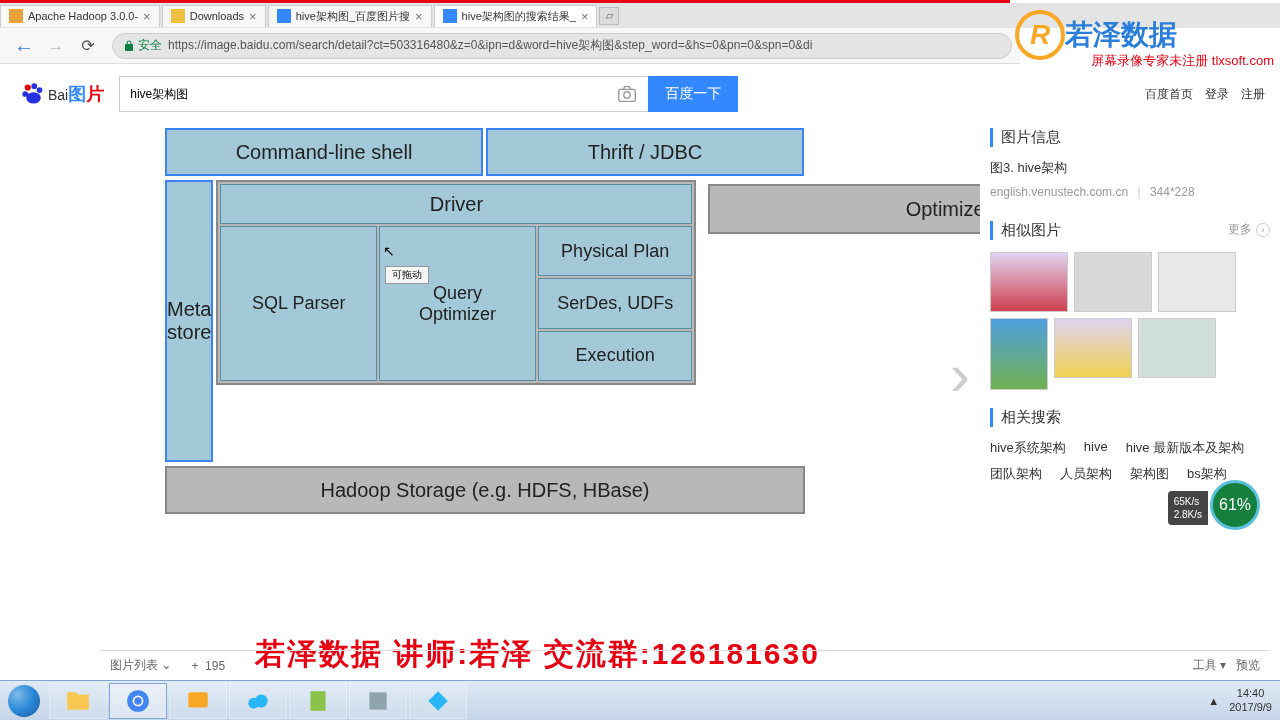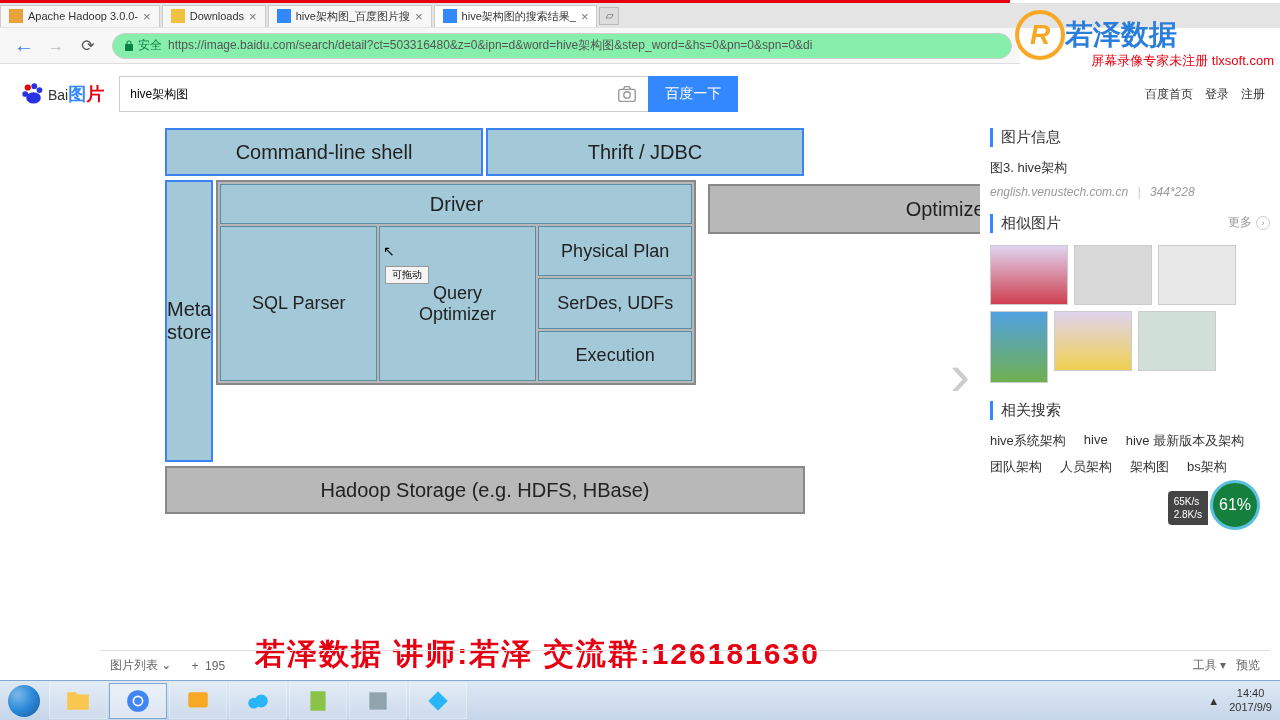--- a/index.html
+++ b/index.html
@@ -14,21 +14,21 @@
 .tab.active { background: #fff; }
 .tab-icon { width: 14px; height: 14px; margin-right: 5px; flex-shrink: 0; }
 .tab-title { white-space: nowrap; overflow: hidden; text-overflow: ellipsis; flex: 1; color: #333; }
 .tab-close { margin-left: 5px; color: #777; cursor: pointer; font-size: 13px; }
 .new-tab { width: 20px; height: 18px; background: #ddd; border: 1px solid #bbb; display: flex; align-items: center; justify-content: center; font-size: 10px; color: #555; }
 
 
 .addr-bar { position: absolute; top: 28px; left: 0; right: 260px; height: 36px; background: #f7f7f7; border-bottom: 1px solid #ddd; display: flex; align-items: center; padding: 0 8px; }
 .nav-btn { width: 24px; height: 24px; display: flex; align-items: center; justify-content: center; color: #555; font-size: 16px; margin: 0 4px; }
 .nav-back { color: #3b78e7; font-size: 20px; }
-.addr { flex: 1; height: 26px; border: 1px solid #ccc; border-radius: 13px; display: flex; align-items: center; padding: 0 10px; font-size: 12px; background: #86efac; margin-left: 8px; }
+.addr { flex: 1; height: 26px; border: 1px solid #ccc; border-radius: 13px; display: flex; align-items: center; padding: 0 10px; font-size: 12px; background: #e5e5e5; margin-left: 8px; }
 .secure { color: #0b8043; margin-right: 6px; display: flex; align-items: center; }
 .secure-icon { width: 12px; height: 12px; margin-right: 3px; }
 .url-text { color: #555; white-space: nowrap; overflow: hidden; }
 
 
 .wm-logo { position: absolute; top: 5px; right: 5px; width: 260px; height: 60px; display: flex; align-items: center; }
 .wm-circle { width: 50px; height: 50px; border: 4px solid #f9a825; border-radius: 50%; display: flex; align-items: center; justify-content: center; font-size: 28px; font-weight: bold; font-style: italic; color: #f9a825; }
 .wm-text { font-size: 28px; color: #2a7edb; font-weight: bold; }
 .wm-sub { position: absolute; top: 52px; right: 6px; font-size: 13px; color: #e60012; }
 
@@ -63,21 +63,21 @@
 .hadoop-storage { width: 640px; height: 48px; }
 .cursor-tip { position: absolute; top: 148px; left: 385px; width: 44px; height: 18px; border: 1px solid #999; background: #f5f5f5; font-size: 10px; display: flex; align-items: center; justify-content: center; }
 .cursor-arrow { position: absolute; top: 125px; left: 383px; font-size: 14px; }
 
 .next-arrow { position: absolute; top: 340px; right: 310px; font-size: 60px; color: #ccc; }
 
 
 .sidebar { position: absolute; top: 118px; right: 10px; width: 280px; bottom: 80px; }
 .sb-sec-title { font-size: 15px; color: #333; border-left: 3px solid #3388ff; padding-left: 8px; margin: 10px 0 12px; }
 .img-title { font-size: 13px; color: #333; margin-bottom: 8px; }
-.img-meta { font-size: 12px; color: #999; margin-bottom: 15px; font-style: italic; }
+.img-meta { font-size: 12px; color: #999; margin-bottom: 22px; }
 .img-meta .sep { margin: 0 6px; color: #ccc; }
 .more { float: right; font-size: 12px; color: #999; display: flex; align-items: center; }
 .more-arrow { width: 14px; height: 14px; border: 1px solid #ccc; border-radius: 50%; display: inline-flex; align-items: center; justify-content: center; margin-left: 4px; font-size: 9px; }
 .similar-grid { display: flex; flex-wrap: wrap; gap: 6px; margin-bottom: 18px; }
 .thumb { width: 78px; height: 60px; background: #e8e8f0; border: 1px solid #ccc; }
 .thumb:nth-child(4) { width: 58px; height: 72px; }
 .related-list { display: flex; flex-wrap: wrap; gap: 8px 18px; font-size: 13px; color: #333; }
 .related-list span { cursor: pointer; }
 
 

